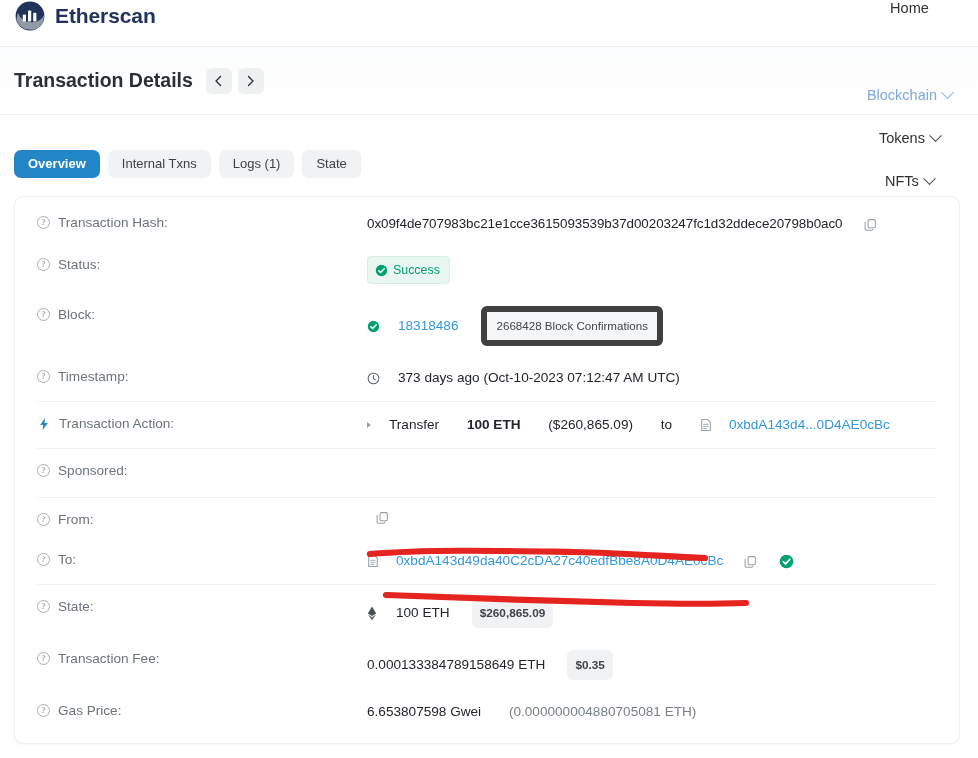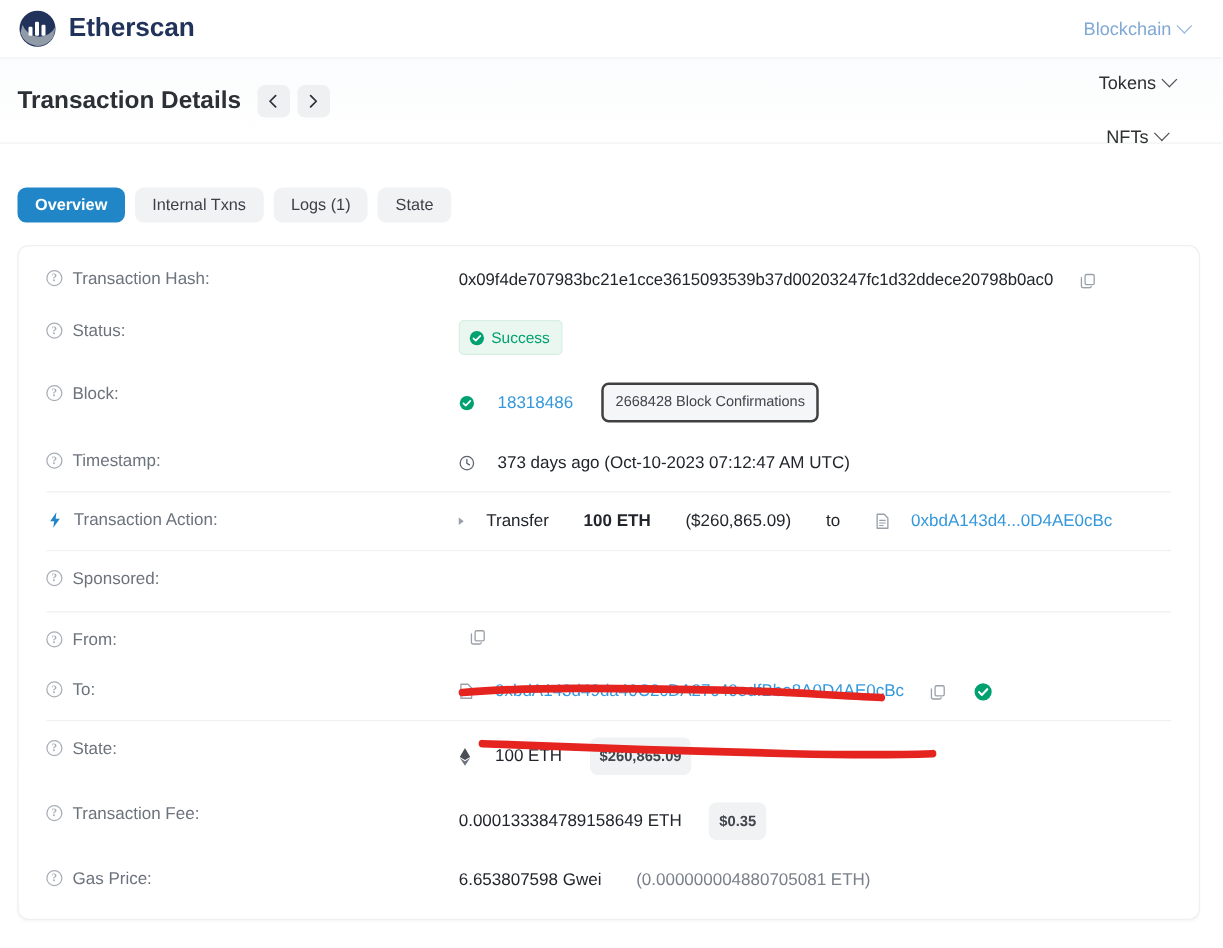--- a/index.html
+++ b/index.html
@@ -10,21 +10,21 @@
     font-family: "Liberation Sans", sans-serif;
     -webkit-font-smoothing: antialiased;
   }
   .page { position: relative; width: 978px; height: 758px; overflow: hidden; background:#fff; }
 
   
   .header {
     height: 47px;
     background: #fff;
     display: flex;
-    align-items: center;
+    align-items: flex-start;
     padding: 0 18px 0 14px;
     border-bottom: 1px solid #eceef1;
   }
   .brand { display: flex; align-items: center; gap: 9px; }
   .brand-logo { width: 32px; height: 32px; display:block; }
   .brand-name {
     font-size: 21px;
     font-weight: 700;
     color: #21325b;
     letter-spacing: -0.1px;
@@ -164,21 +164,21 @@
     color: #00a171;
     border: 1px solid #d5efe2;
     border-radius: 4px;
     padding: 3px 9px 3px 7px;
     font-size: 12.4px;
   }
   .chk { width: 13px; height: 13px; flex:0 0 auto;}
   .badge-grey {
     display: inline-flex; align-items: center;
     background: #f5f6f7;
-    border: 2px solid #404040;
+    border: 6px solid #404040;
     border-radius: 6px;
     padding: 4px 9px;
     font-size: 11.6px;
     color: #41454c;
     margin-left: 11px;
     white-space: nowrap;
   }
   .badge-usd {
     display: inline-flex; align-items: center;
     background: #f1f2f4;

